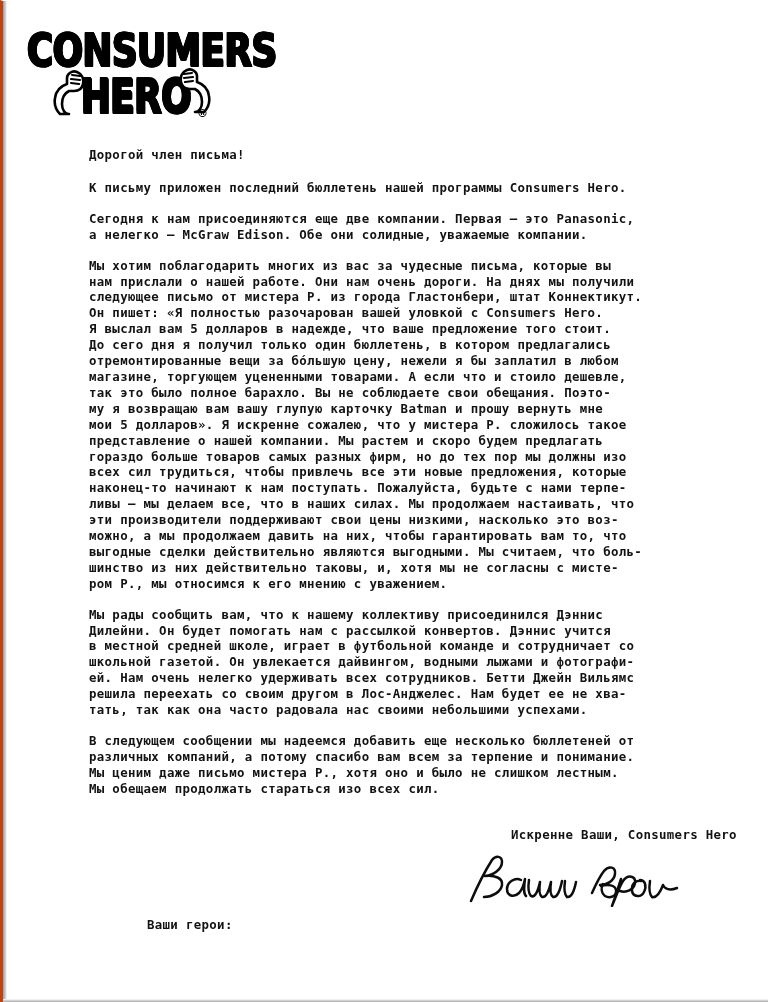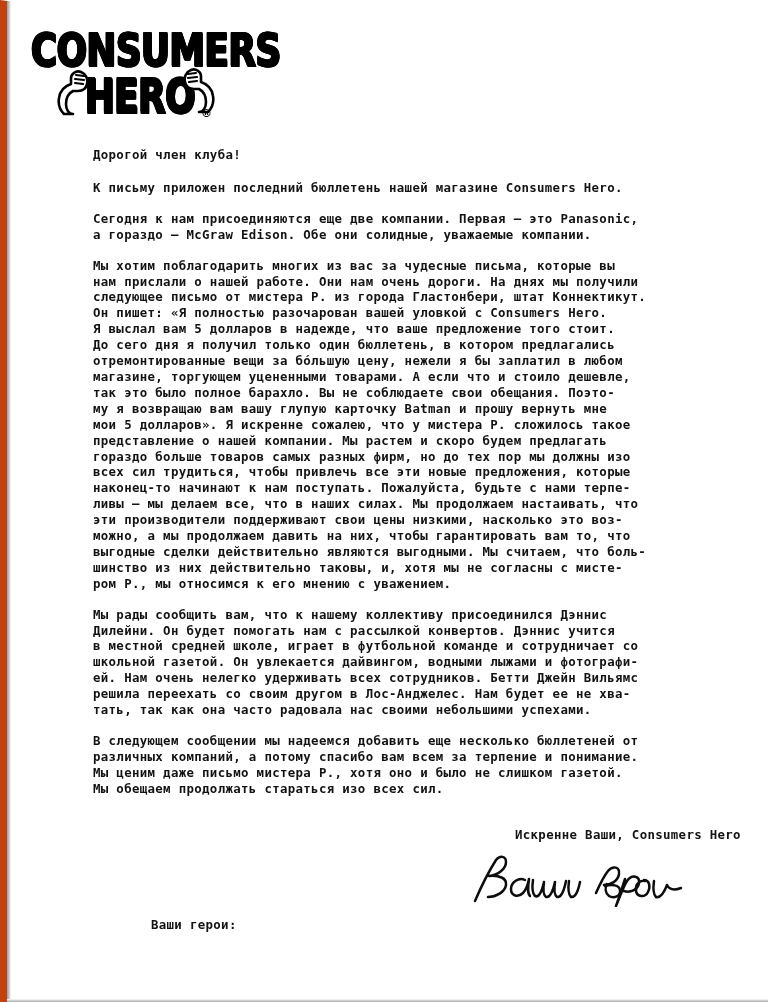--- a/index.html
+++ b/index.html
@@ -11,21 +11,21 @@
   body {
     font-family: "DejaVu Sans Mono", "Liberation Mono", monospace;
   }
   .page {
     position: relative;
     width: 768px;
     height: 1002px;
     background: #ffffff;
     box-sizing: border-box;
     overflow: hidden;
-    border-left: 7px solid #c2410c;
+    border-left: 3px solid #c2410c;
     border-top: 1px solid #ffffff;
   }
   .scan-edge-left {
     position: absolute;
     left: 0; top: 0;
     width: 4px; height: 1002px;
     background: linear-gradient(to right, #9c9c9c 0%, #cfcfcf 60%, #ffffff 100%);
   }
   .scan-edge-bottom {
     position: absolute;
@@ -221,24 +221,24 @@
           </g>
         </svg>
       </div>
 
       <div class="logo-reg">®</div>
     </div>
 
   </div>
 
   <div class="letter-body">
-    <p class="para salutation">Дорогой член клуба!</p>
-    <p class="para">К письму приложен последний бюллетень нашей магазине Consumers Hero.</p>
+    <p class="para salutation">Дорогой член письма!</p>
+    <p class="para">К письму приложен последний бюллетень нашей программы Consumers Hero.</p>
     <p class="para">Сегодня к нам присоединяются еще две компании. Первая — это Panasonic,
-а гораздо — McGraw Edison. Обе они солидные, уважаемые компании.</p>
+а нелегко — McGraw Edison. Обе они солидные, уважаемые компании.</p>
     <p class="para">Мы хотим поблагодарить многих из вас за чудесные письма, которые вы
 нам прислали о нашей работе. Они нам очень дороги. На днях мы получили
 следующее письмо от мистера Р. из города Гластонбери, штат Коннектикут.
 Он пишет: «Я полностью разочарован вашей уловкой с Consumers Hero.
 Я выслал вам 5 долларов в надежде, что ваше предложение того стоит.
 До сего дня я получил только один бюллетень, в котором предлагались
 отремонтированные вещи за бóльшую цену, нежели я бы заплатил в любом
 магазине, торгующем уцененными товарами. А если что и стоило дешевле,
 так это было полное барахло. Вы не соблюдаете свои обещания. Поэто-
 му я возвращаю вам вашу глупую карточку Batman и прошу вернуть мне
@@ -255,21 +255,21 @@
 ром Р., мы относимся к его мнению с уважением.</p>
     <p class="para">Мы рады сообщить вам, что к нашему коллективу присоединился Дэннис
 Дилейни. Он будет помогать нам с рассылкой конвертов. Дэннис учится
 в местной средней школе, играет в футбольной команде и сотрудничает со
 школьной газетой. Он увлекается дайвингом, водными лыжами и фотографи-
 ей. Нам очень нелегко удерживать всех сотрудников. Бетти Джейн Вильямс
 решила переехать со своим другом в Лос-Анджелес. Нам будет ее не хва-
 тать, так как она часто радовала нас своими небольшими успехами.</p>
     <p class="para tight">В следующем сообщении мы надеемся добавить еще несколько бюллетеней от
 различных компаний, а потому спасибо вам всем за терпение и понимание.
-Мы ценим даже письмо мистера Р., хотя оно и было не слишком газетой.
+Мы ценим даже письмо мистера Р., хотя оно и было не слишком лестным.
 Мы обещаем продолжать стараться изо всех сил.</p>
   </div>
 
   <div class="closing">Искренне Ваши, Consumers Hero</div>
 
   <div class="signature">
     <svg viewBox="0 0 230 54" width="230" height="54" aria-hidden="true">
       <g fill="none" stroke="#0d0d0d" stroke-width="2.5" stroke-linecap="round" stroke-linejoin="round">
 
         <path d="M16 48 C22 34 30 18 37 7 C41 2 47 3 47 9

